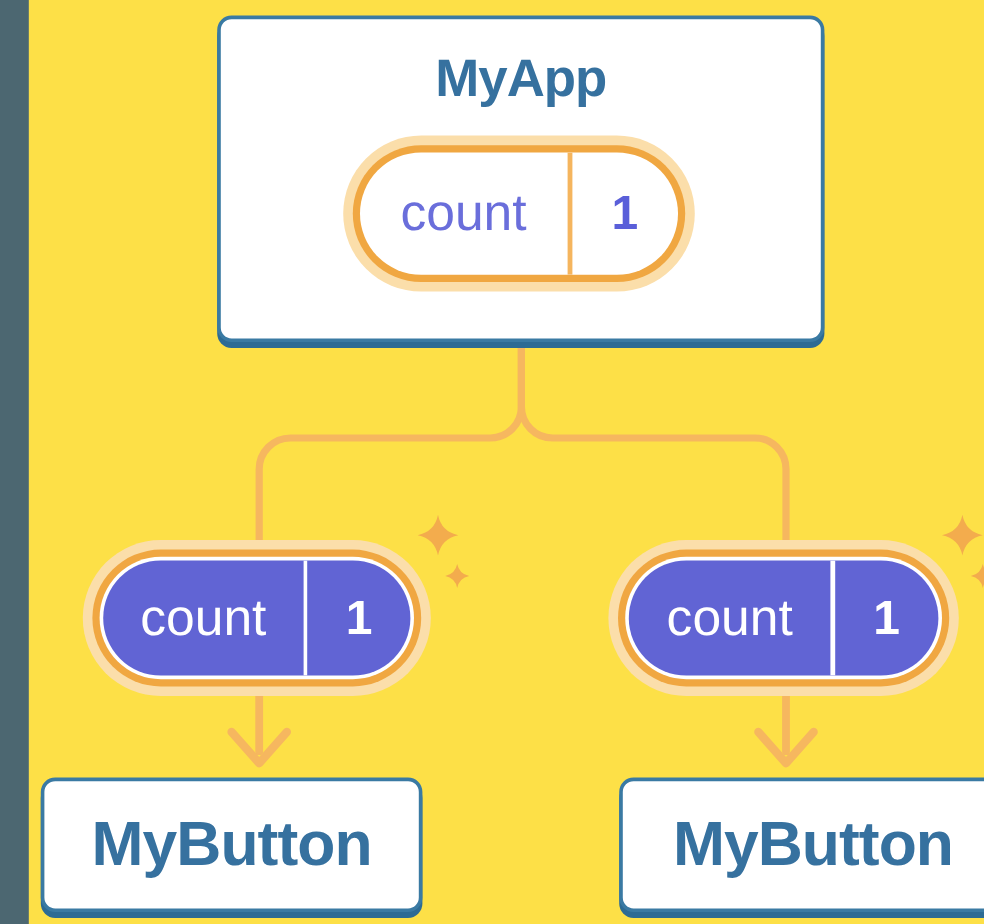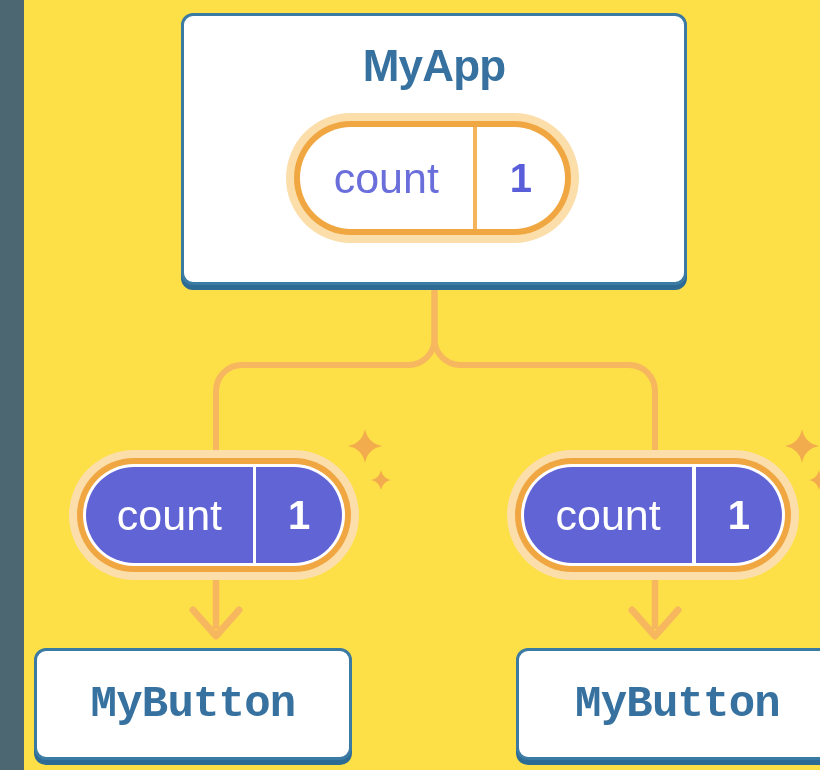--- a/index.html
+++ b/index.html
@@ -15,21 +15,21 @@
     box-shadow:0 5px 0 #2D6B94;box-sizing:border-box;
     display:flex;align-items:center;justify-content:center;z-index:2;
   }
   .card-title{
     color:#36719F;font-weight:600;letter-spacing:-0.8px;line-height:1;
   }
   .card-top{left:157px;top:13px;width:506px;height:272px;align-items:flex-start;}
   .card-top .card-title{font-size:44px;margin-top:28px;}
   .card-left{left:10px;top:648px;width:318px;height:112px;}
   .card-right{left:492px;top:648px;width:323px;height:112px;}
-  .card-left .card-title,.card-right .card-title{font-size:44px;font-family:Liberation Mono, monospace;}
+  .card-left .card-title,.card-right .card-title{font-size:52px;}
 
   .pill{
     position:absolute;background:#FBDEAA;border-radius:999px;padding:8px;
     box-sizing:border-box;display:flex;z-index:3;
   }
   .pill-ring{flex:1;background:#F0A741;border-radius:999px;padding:6px;display:flex;}
   .pill-core{flex:1;border-radius:999px;display:flex;align-items:stretch;overflow:hidden;}
   .pill-core.light{background:#FFFFFF;}
   .pill-core.dark{background:#FFFFFF;padding:3px;}
   .pill-fill{flex:1;background:#6164D4;border-radius:999px;display:flex;align-items:stretch;overflow:hidden;}

